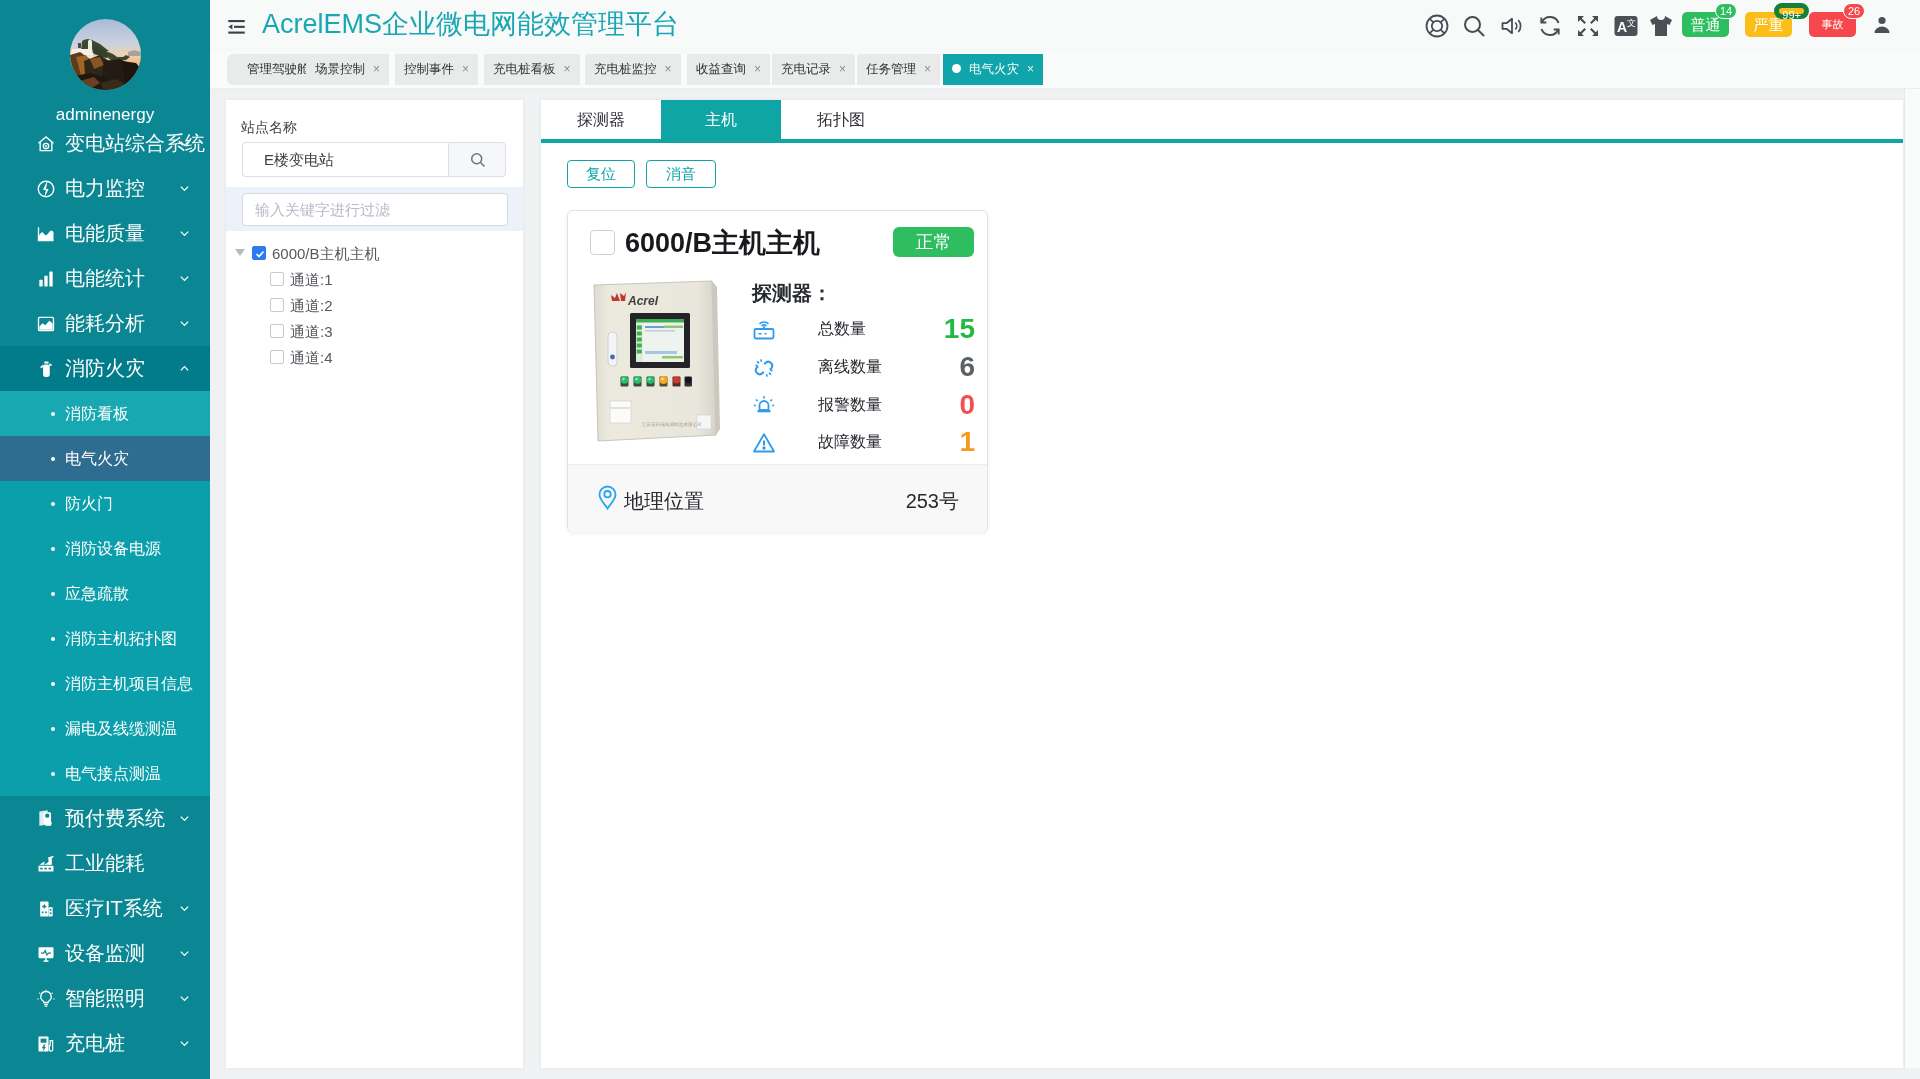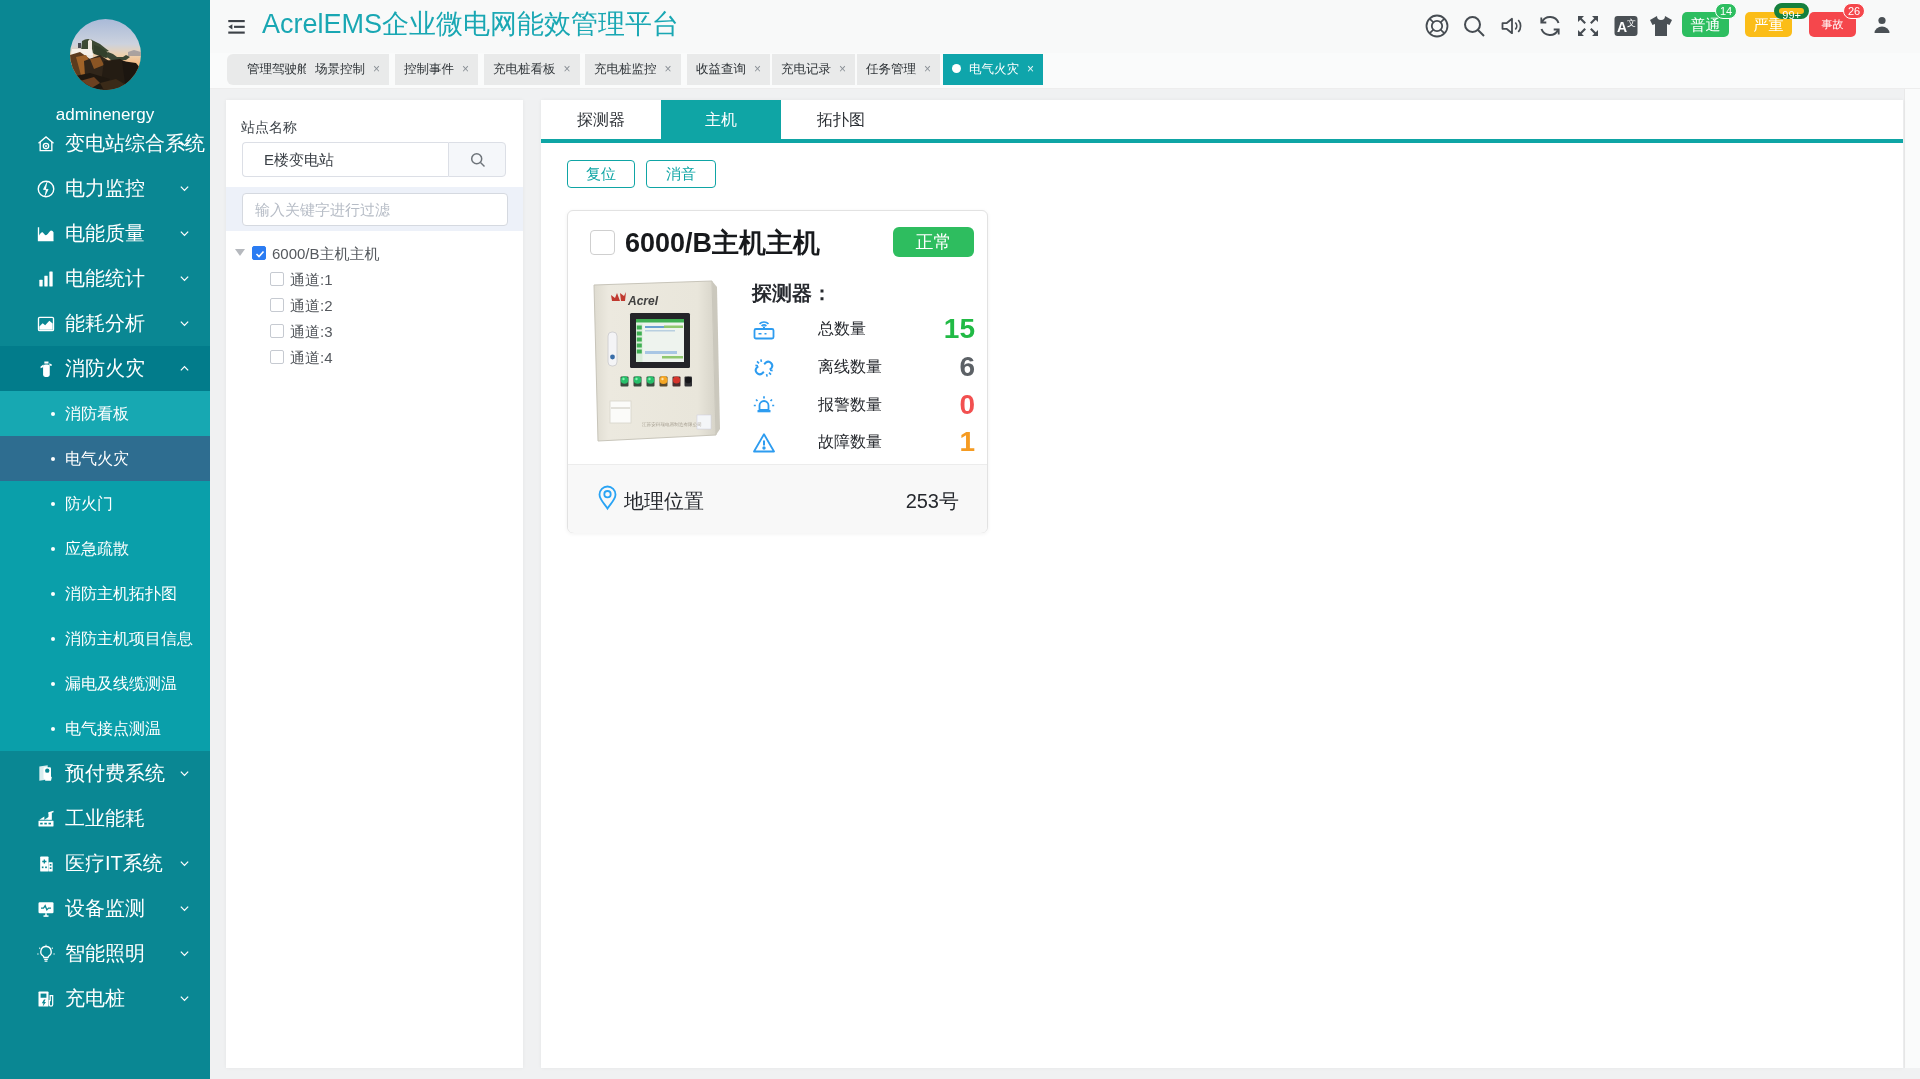--- a/index.html
+++ b/index.html
@@ -178,20 +178,24 @@
         <span class="dot"></span>
         <span class="tx">消防看板</span>
       </div>
     <div class="smi act">
         <span class="dot"></span>
         <span class="tx">电气火灾</span>
       </div>
     <div class="smi">
         <span class="dot"></span>
         <span class="tx">防火门</span>
+      </div>
+    <div class="smi">
+        <span class="dot"></span>
+        <span class="tx">消防设备电源</span>
       </div>
     <div class="smi">
         <span class="dot"></span>
         <span class="tx">应急疏散</span>
       </div>
     <div class="smi">
         <span class="dot"></span>
         <span class="tx">消防主机拓扑图</span>
       </div>
     <div class="smi">

